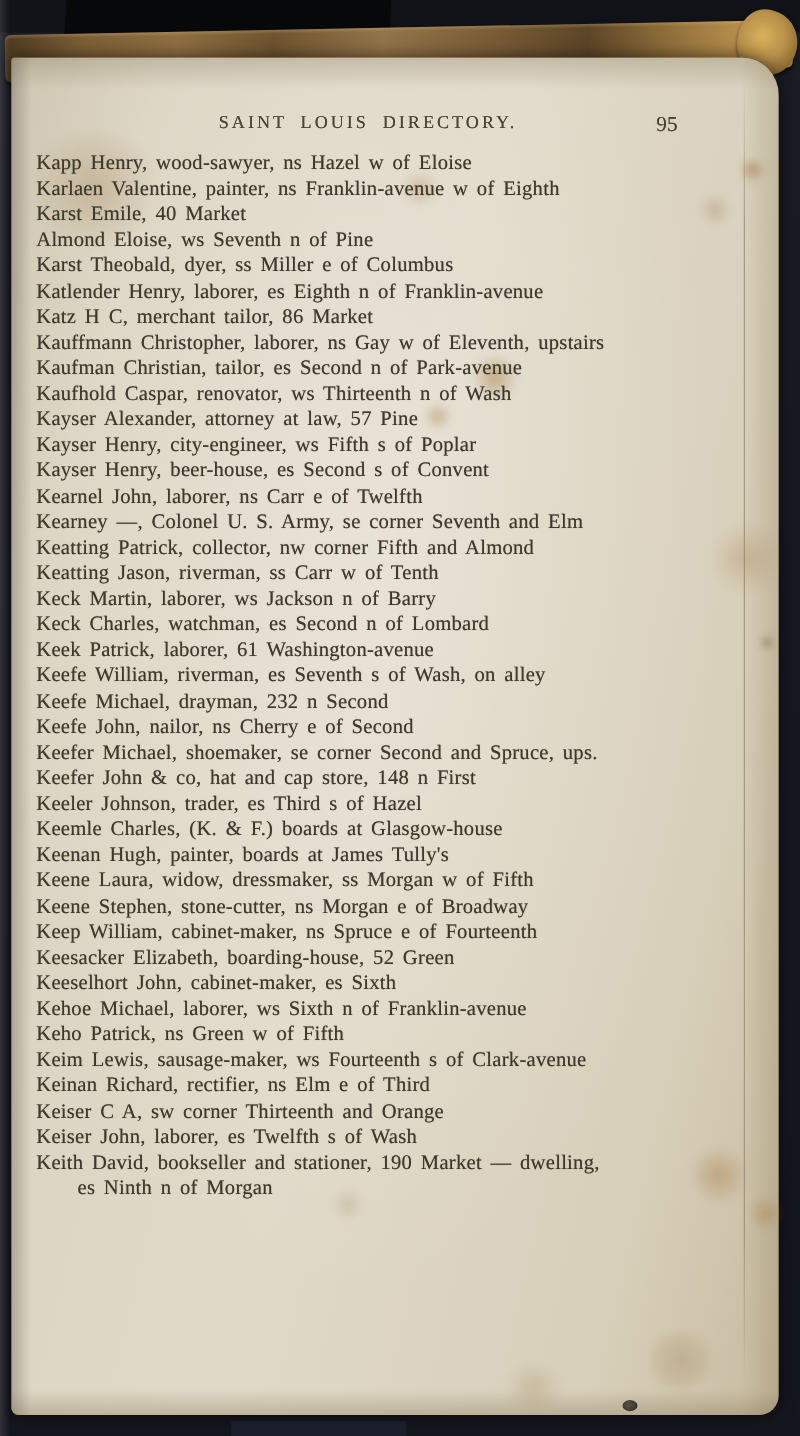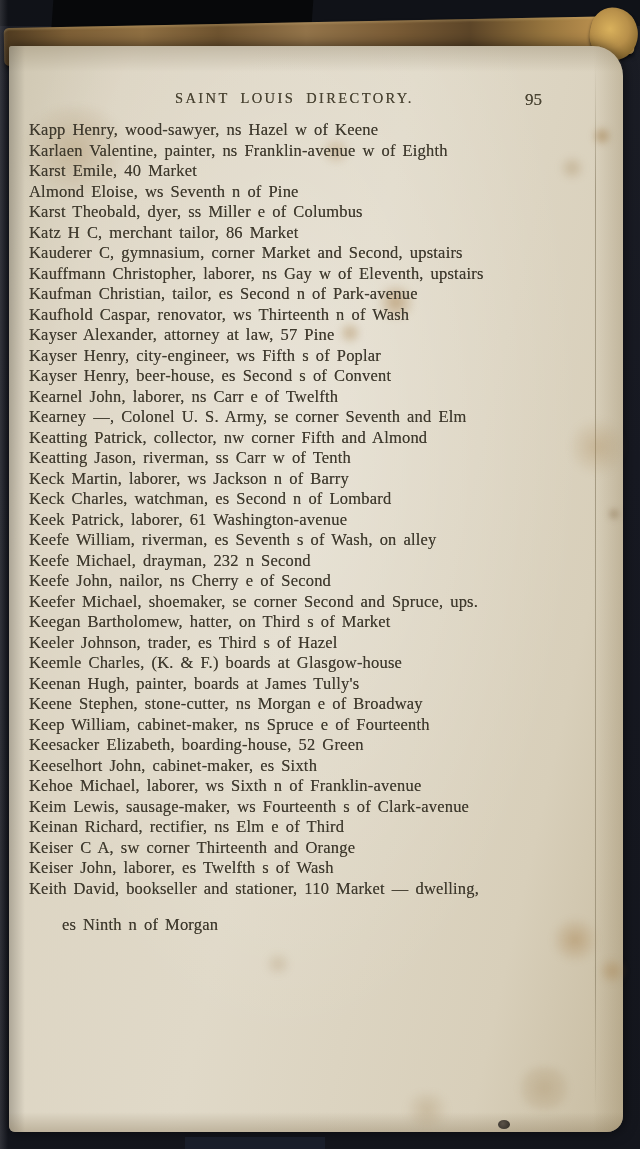--- a/index.html
+++ b/index.html
@@ -75,21 +75,21 @@
     position:absolute;left:516px;top:0;font-size:17px;color:#4a4433;
     text-shadow:0 0 .5px rgba(74,68,51,.8);
     text-align:center;
   }
   .entries{
     position:absolute;left:20px;top:74px;width:575px;color:#3e392d;
     font-size:16.5px;line-height:20.5px;letter-spacing:.2px;word-spacing:2.6px;
     text-shadow:0 0 .6px rgba(62,57,45,.65);
   }
   .entry{white-space:nowrap;}
-  .entry.indent{padding-left:33px;margin-top:16px;}
+  .entry.indent{padding-left:33px;}
 </style>
 </head>
 <body>
 
 <div class="scene">
 
   <div class="clamp-dark"></div>
   <div class="top-strip-dark"></div>
   <div class="book-top-edge"></div>
   <div class="gold-corner"></div>
@@ -114,58 +114,60 @@
     <div class="stain s11"></div>
     <div class="stain s12"></div>
     <div class="stain s13"></div>
 
     <div class="running-head">
       <span class="running-title">SAINT LOUIS DIRECTORY.</span>
       <span class="page-number">95</span>
     </div>
 
     <div class="entries">
-        <div class="entry">Kapp Henry, wood-sawyer, ns Hazel w of Keene</div>
+        <div class="entry">Kapp Henry, wood-sawyer, ns Hazel w of Eloise</div>
         <div class="entry">Karlaen Valentine, painter, ns Franklin-avenue w of Eighth</div>
         <div class="entry">Karst Emile, 40 Market</div>
         <div class="entry">Almond Eloise, ws Seventh n of Pine</div>
         <div class="entry">Karst Theobald, dyer, ss Miller e of Columbus</div>
+        <div class="entry">Katlender Henry, laborer, es Eighth n of Franklin-avenue</div>
         <div class="entry">Katz H C, merchant tailor, 86 Market</div>
-        <div class="entry">Kauderer C, gymnasium, corner Market and Second, upstairs</div>
         <div class="entry">Kauffmann Christopher, laborer, ns Gay w of Eleventh, upstairs</div>
         <div class="entry">Kaufman Christian, tailor, es Second n of Park-avenue</div>
         <div class="entry">Kaufhold Caspar, renovator, ws Thirteenth n of Wash</div>
         <div class="entry">Kayser Alexander, attorney at law, 57 Pine</div>
         <div class="entry">Kayser Henry, city-engineer, ws Fifth s of Poplar</div>
         <div class="entry">Kayser Henry, beer-house, es Second s of Convent</div>
         <div class="entry">Kearnel John, laborer, ns Carr e of Twelfth</div>
         <div class="entry">Kearney —, Colonel U. S. Army, se corner Seventh and Elm</div>
         <div class="entry">Keatting Patrick, collector, nw corner Fifth and Almond</div>
         <div class="entry">Keatting Jason, riverman, ss Carr w of Tenth</div>
         <div class="entry">Keck Martin, laborer, ws Jackson n of Barry</div>
         <div class="entry">Keck Charles, watchman, es Second n of Lombard</div>
         <div class="entry">Keek Patrick, laborer, 61 Washington-avenue</div>
         <div class="entry">Keefe William, riverman, es Seventh s of Wash, on alley</div>
         <div class="entry">Keefe Michael, drayman, 232 n Second</div>
         <div class="entry">Keefe John, nailor, ns Cherry e of Second</div>
         <div class="entry">Keefer Michael, shoemaker, se corner Second and Spruce, ups.</div>
-        <div class="entry">Keegan Bartholomew, hatter, on Third s of Market</div>
+        <div class="entry">Keefer John &amp; co, hat and cap store, 148 n First</div>
         <div class="entry">Keeler Johnson, trader, es Third s of Hazel</div>
         <div class="entry">Keemle Charles, (K. &amp; F.) boards at Glasgow-house</div>
         <div class="entry">Keenan Hugh, painter, boards at James Tully's</div>
+        <div class="entry">Keene Laura, widow, dressmaker, ss Morgan w of Fifth</div>
         <div class="entry">Keene Stephen, stone-cutter, ns Morgan e of Broadway</div>
         <div class="entry">Keep William, cabinet-maker, ns Spruce e of Fourteenth</div>
         <div class="entry">Keesacker Elizabeth, boarding-house, 52 Green</div>
         <div class="entry">Keeselhort John, cabinet-maker, es Sixth</div>
         <div class="entry">Kehoe Michael, laborer, ws Sixth n of Franklin-avenue</div>
+        <div class="entry">Keho Patrick, ns Green w of Fifth</div>
         <div class="entry">Keim Lewis, sausage-maker, ws Fourteenth s of Clark-avenue</div>
         <div class="entry">Keinan Richard, rectifier, ns Elm e of Third</div>
         <div class="entry">Keiser C A, sw corner Thirteenth and Orange</div>
         <div class="entry">Keiser John, laborer, es Twelfth s of Wash</div>
-        <div class="entry">Keith David, bookseller and stationer, 110 Market — dwelling,</div>
+        <div class="entry">Keith David, bookseller and stationer, 190 Market — dwelling,</div>
         <div class="entry indent">es Ninth n of Morgan</div>
       </div>
   </div>
 
   <div class="left-glow"></div>
   <div class="bottom-notch"></div>
   <div class="pebble"></div>
 </div>
 
 </body></html>

